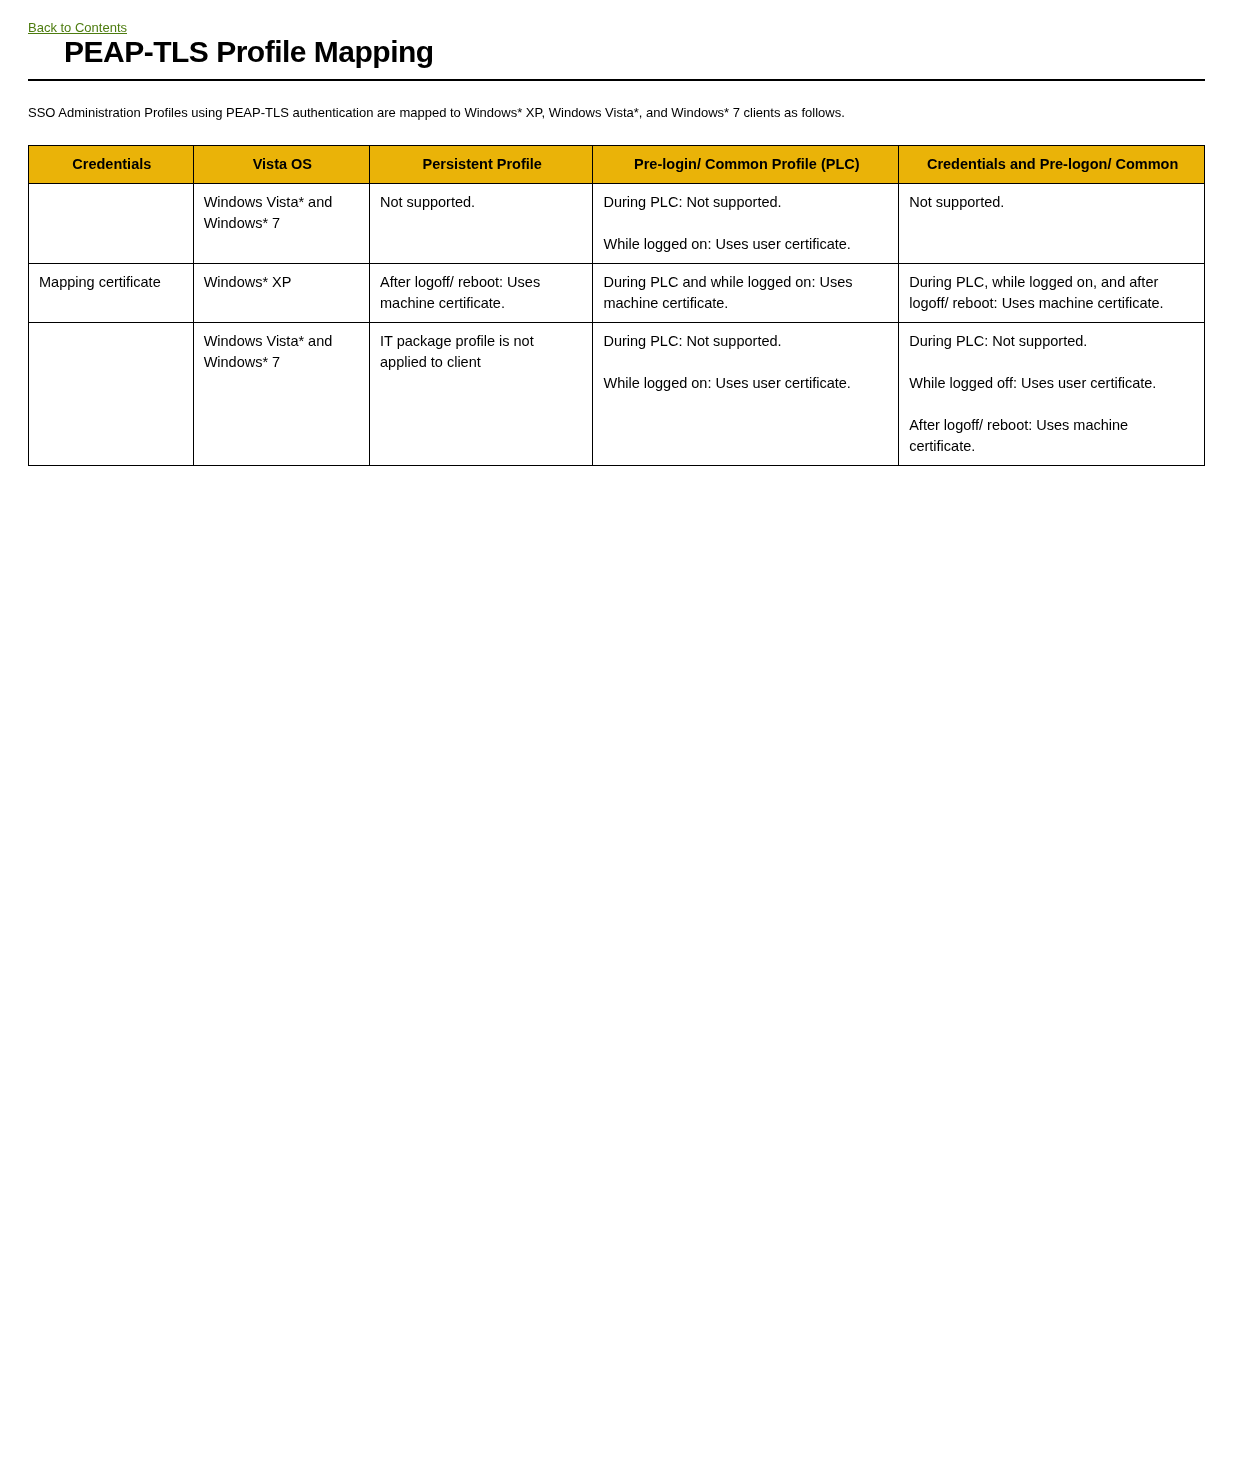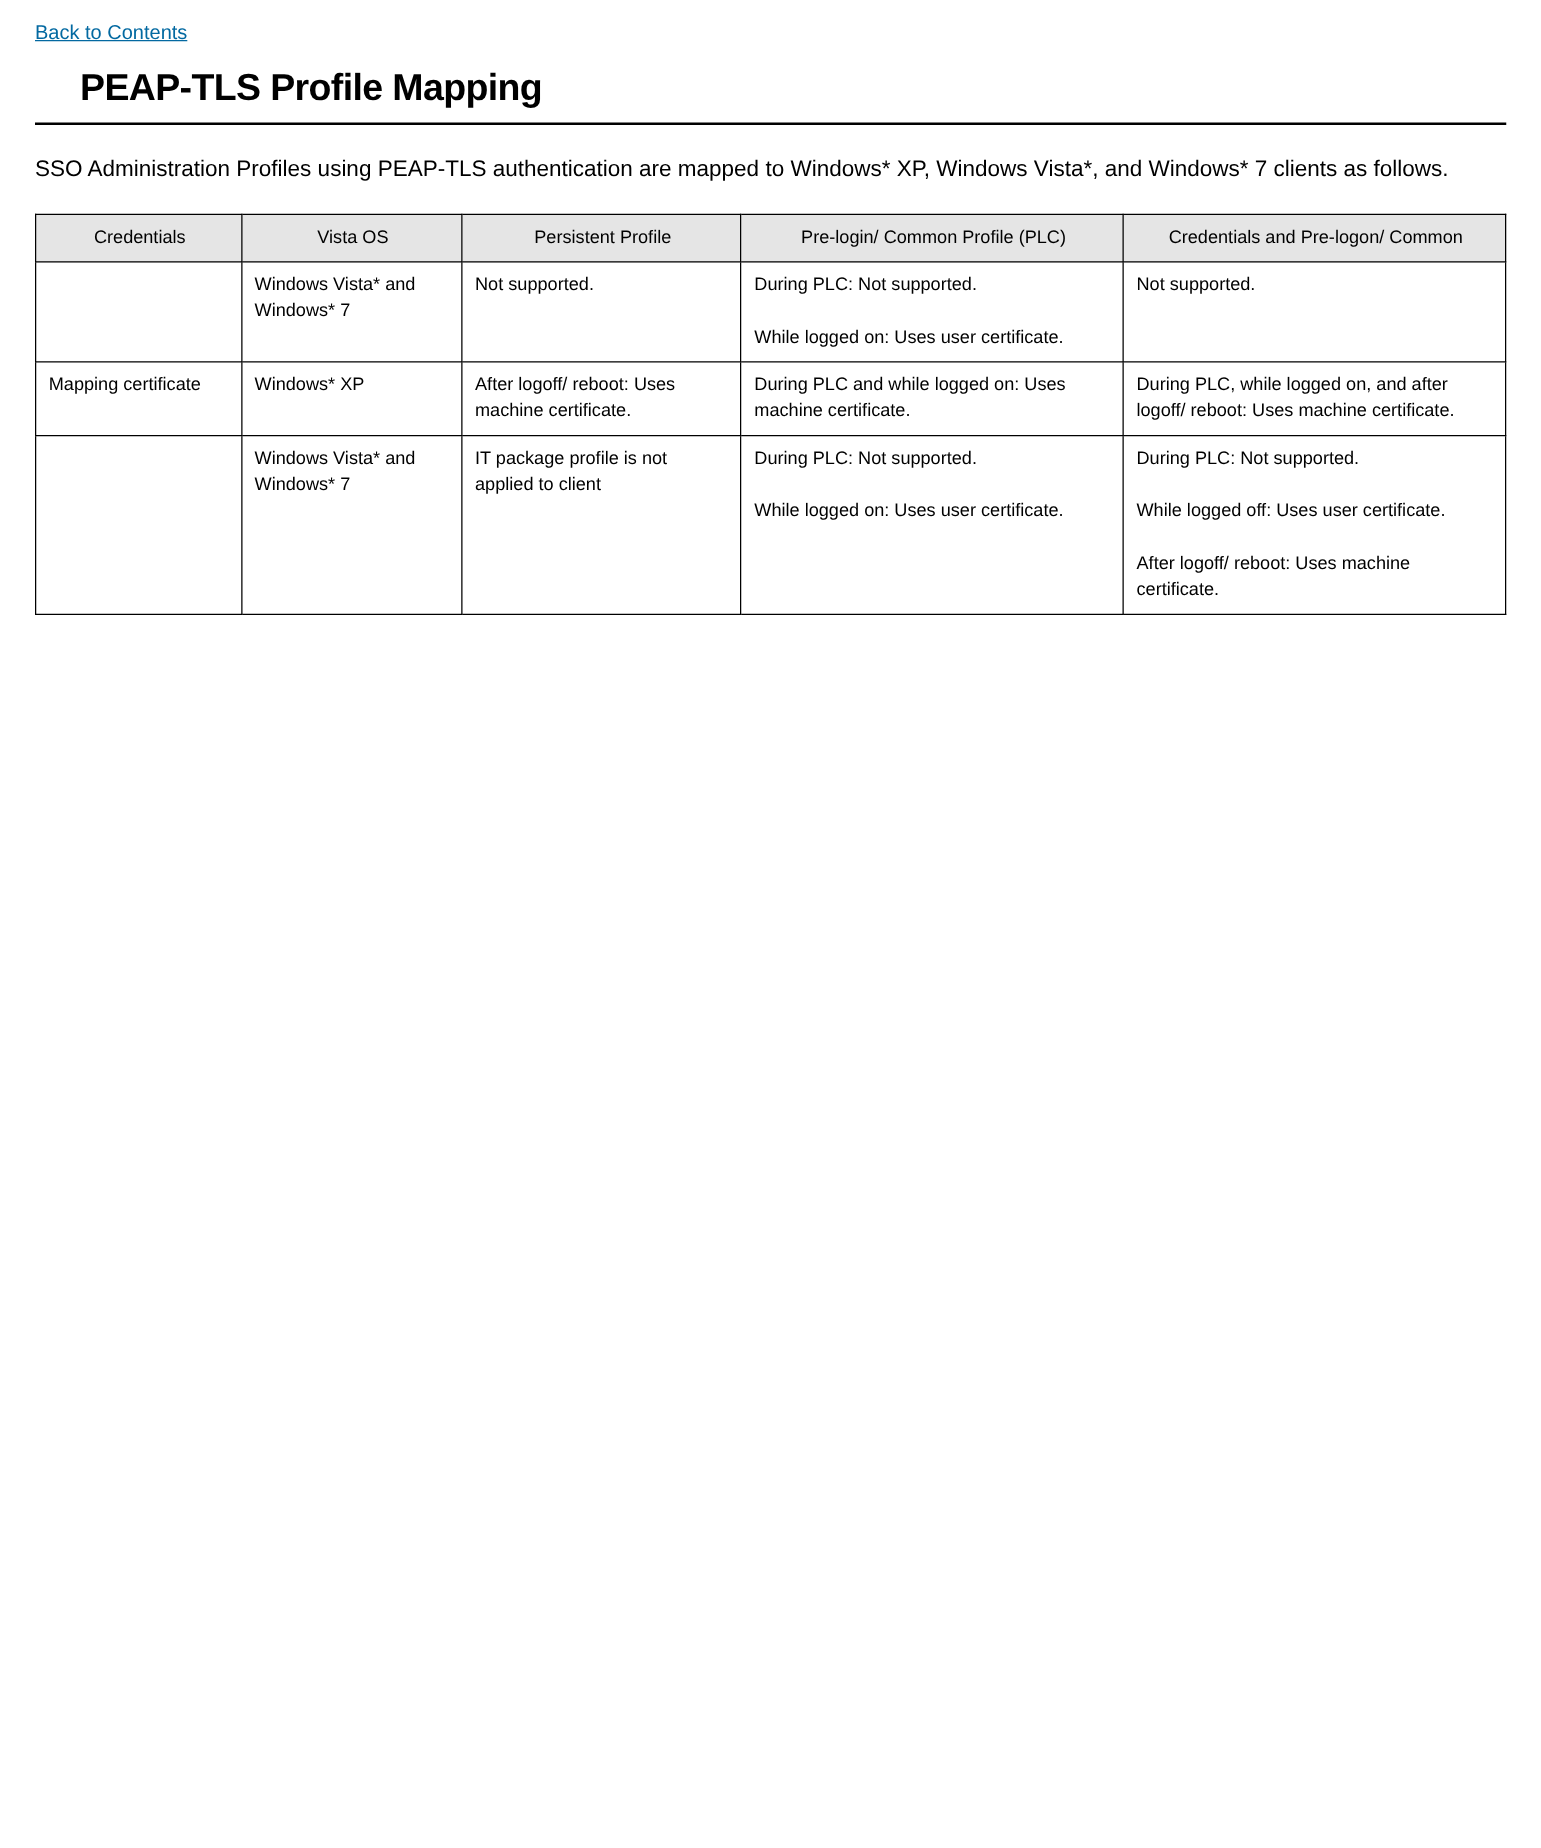--- a/index.html
+++ b/index.html
@@ -8,59 +8,58 @@
       padding: 0;
     }
     body {
       font-family: Arial, sans-serif;
       font-size: 15px;
       background: #fff;
       color: #000;
       padding: 18px 28px;
     }
     #back-link {
-      color: #0369a1;
+      color: #4d7c0f;
       text-decoration: underline;
       cursor: pointer;
-      font-size: 16px;
+      font-size: 13px;
       display: inline-block;
-      margin-bottom: 18px;
     }
     #page-title {
       font-size: 30px;
       font-weight: bold;
       margin-bottom: 10px;
       letter-spacing: -0.5px;
       margin-left: 36px;
     }
     hr.title-rule {
       border: none;
       border-top: 2px solid #000;
       margin-bottom: 22px;
     }
     .intro-text {
-      font-size: 18px;
+      font-size: 13px;
       margin-bottom: 22px;
       line-height: 1.5;
     }
     table {
       border-collapse: collapse;
       width: 100%;
       table-layout: fixed;
     }
     table th, table td {
       border: 1.5px solid #000;
       padding: 8px 10px;
       vertical-align: top;
       font-size: 14.5px;
       line-height: 1.45;
     }
     table th {
-      font-weight: normal;
-      background: #e5e5e5;
+      font-weight: bold;
+      background: #eab308;
       padding-left: 12px;
     }
     col.col1 { width: 14%; }
     col.col2 { width: 15%; }
     col.col3 { width: 19%; }
     col.col4 { width: 26%; }
     col.col5 { width: 26%; }
   </style>
 </head>
 <body>

